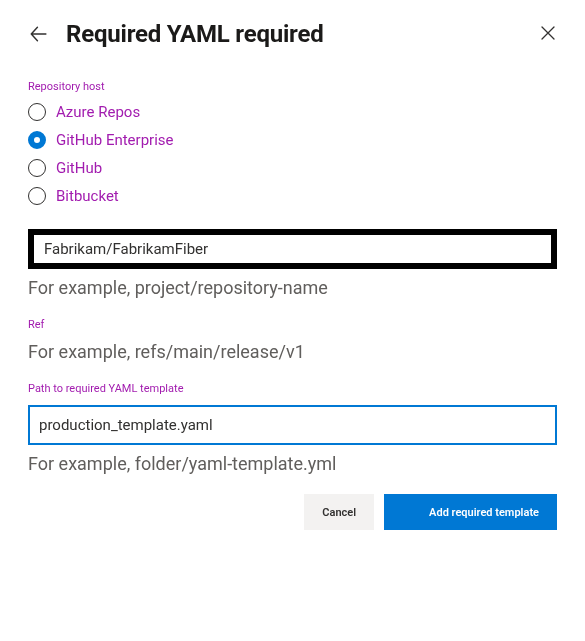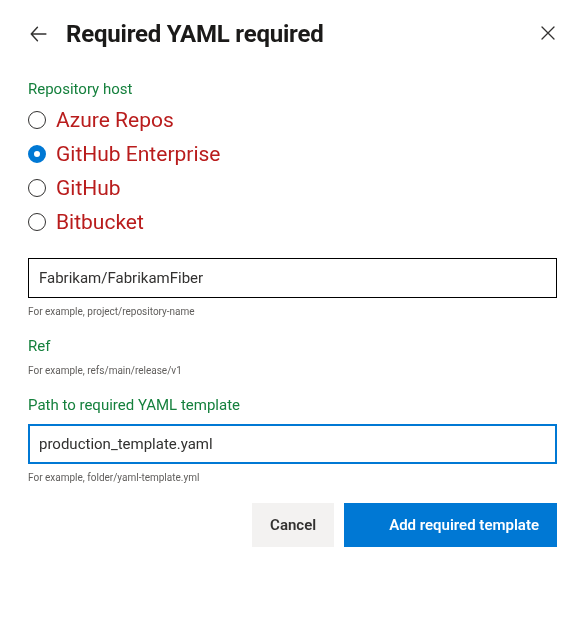--- a/index.html
+++ b/index.html
@@ -38,22 +38,22 @@
       right: 0;
       top: 4px;
       width: 18px;
       height: 18px;
       cursor: pointer;
       display: flex;
       align-items: center;
       justify-content: center;
     }
     .section-label {
-      font-size: 15px;
-      color: #15803d;
+      font-size: 11px;
+      color: #a21caf;
       margin-bottom: 10px;
       display: block;
     }
     .radio-group {
       margin-bottom: 24px;
     }
     .radio-option {
       display: flex;
       align-items: center;
       margin-bottom: 10px;
@@ -69,55 +69,55 @@
       align-items: center;
       justify-content: center;
       flex-shrink: 0;
     }
     .radio-circle.selected {
       border: 6px solid #0078d4;
       width: 18px;
       height: 18px;
     }
     .radio-label {
-      font-size: 21px;
-      color: #b91c1c;
+      font-size: 15px;
+      color: #a21caf;
     }
     .field-group {
       margin-bottom: 20px;
     }
     .text-input {
       width: 100%;
       height: 40px;
-      border: 1px solid #000000;
+      border: 6px solid #000000;
       padding: 12px 10px;
       font-size: 15px;
       color: #323130;
       font-family: inherit;
       outline: none;
     }
     .text-input.focused {
       border: 2px solid #0078d4;
       padding: 4px 9px;
     }
     .hint {
-      font-size: 10px;
+      font-size: 18px;
       color: #605e5c;
       margin-top: 8px;
     }
     .button-row {
       display: flex;
       justify-content: flex-end;
       gap: 10px;
       margin-top: 10px;
     }
     .btn {
-      height: 44px;
+      height: 36px;
       padding: 0 18px;
-      font-size: 15px;
+      font-size: 11px;
       font-weight: 600;
       border: none;
       cursor: pointer;
       font-family: inherit;
     }
     .btn-cancel {
       background: #f3f2f1;
       color: #323130;
     }
     .btn-primary {

